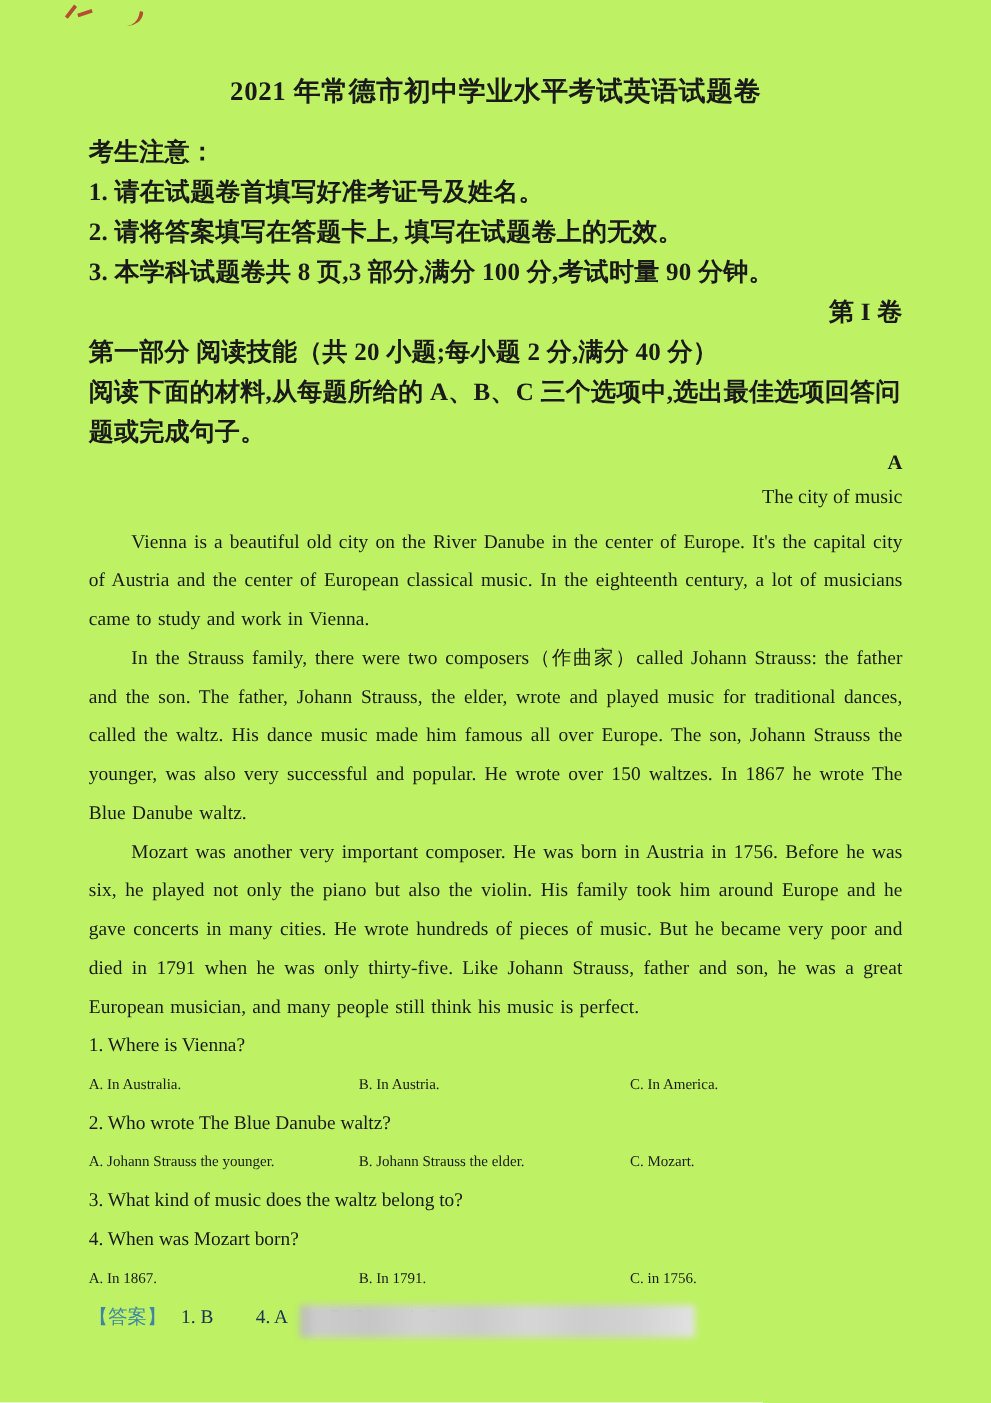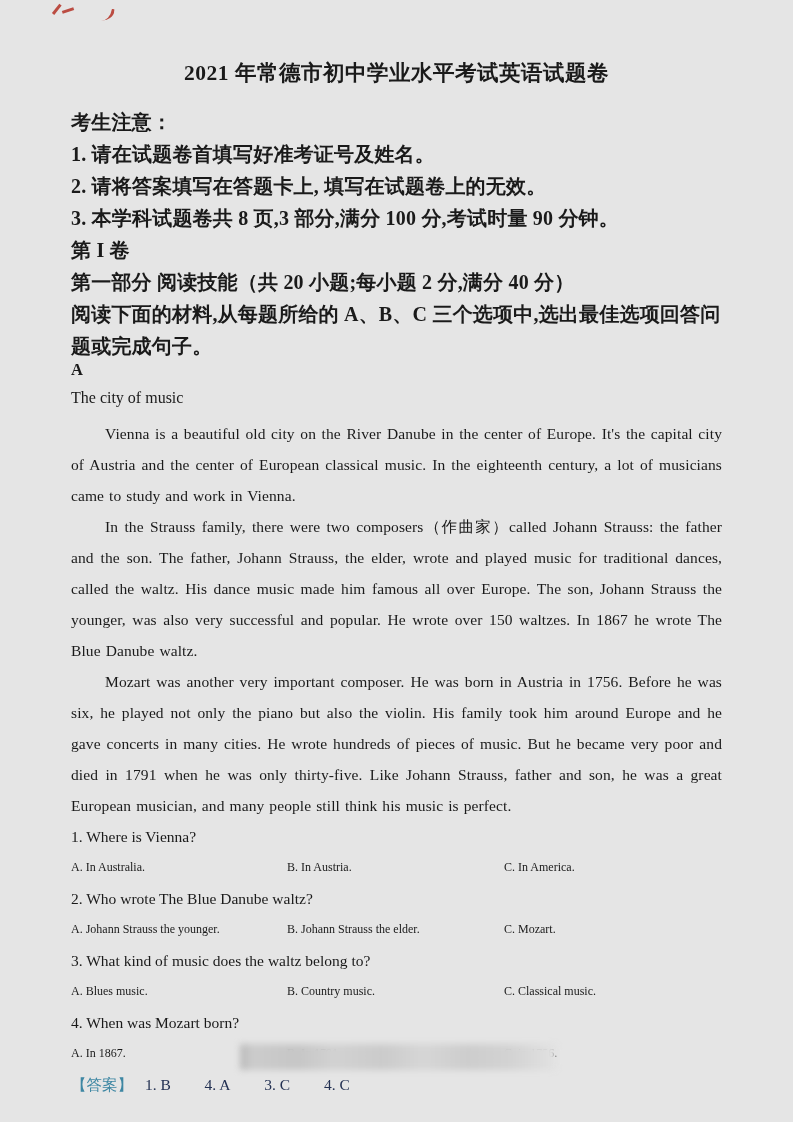--- a/index.html
+++ b/index.html
@@ -1,20 +1,20 @@
 <!DOCTYPE html>
 <html><head>
 <meta charset="utf-8">
 <style>
   html,body{margin:0;padding:0;background:#ffffff;}
   .page{
     position:relative;
     width:793px;height:1122px;
     margin:0 auto;
-    background:#e5e5e5;
+    background:#bef264;
     overflow:hidden;
     font-family:"Liberation Serif","DejaVu Serif",serif;
     color:#1a1a1a;
     box-sizing:border-box;
     padding:0 71px;
   }
   .page-title{
     margin:58px 0 0 0;
     text-align:center;
     font-size:21.5px;
@@ -22,21 +22,21 @@
     line-height:30px;
     letter-spacing:.5px;
   }
   .cn-line{
     font-size:20px;
     line-height:32px;
     font-weight:700;
     letter-spacing:.2px;
   }
   .notice-heading{margin-top:18px;}
-  .center{text-align:left;}
+  .center{text-align:right;}
   .passage-label{
     font-size:16.5px;font-weight:700;line-height:28px;margin-top:-6px;
   }
   .passage-title{
     font-size:16px;font-weight:400;line-height:28px;
   }
   .para{
     margin:0;
     font-size:15.5px;
     line-height:31px;
@@ -130,25 +130,20 @@
     <div class="q-text">2. Who wrote The Blue Danube waltz?</div>
     <div class="opts">
       <span>A. Johann Strauss the younger.</span>
       <span>B. Johann Strauss the elder.</span>
       <span>C. Mozart.</span>
     </div>
   </div>
 
   <div class="q-block">
     <div class="q-text">3. What kind of music does the waltz belong to?</div>
-    <div class="opts">
-      <span>A. Blues music.</span>
-      <span>B. Country music.</span>
-      <span>C. Classical music.</span>
-    </div>
   </div>
 
   <div class="q-block">
     <div class="q-text">4. When was Mozart born?</div>
     <div class="opts">
       <span>A. In 1867.</span>
       <span>B. In 1791.</span>
       <span>C. in 1756.</span>
     </div>
   </div>

